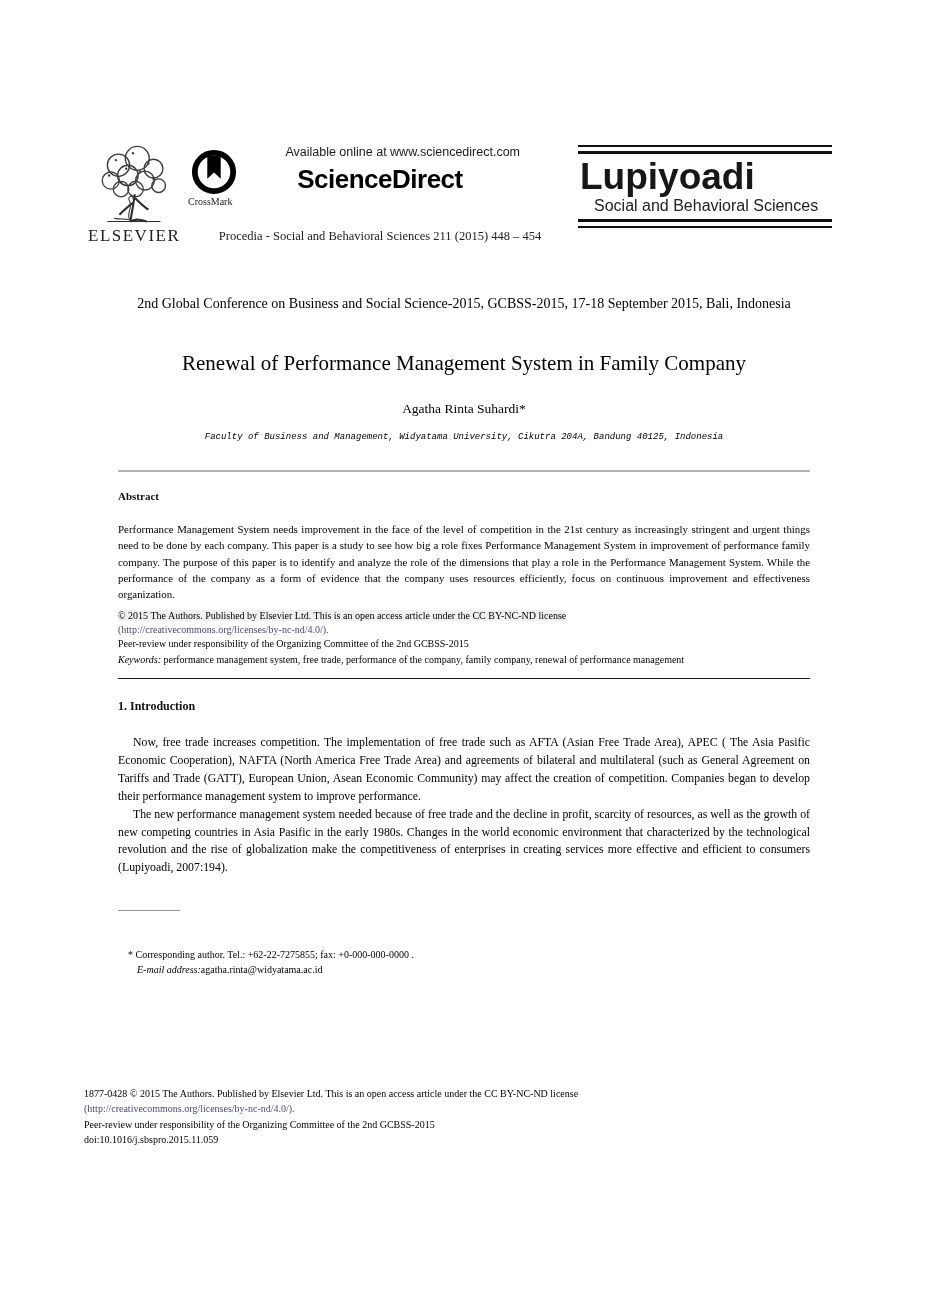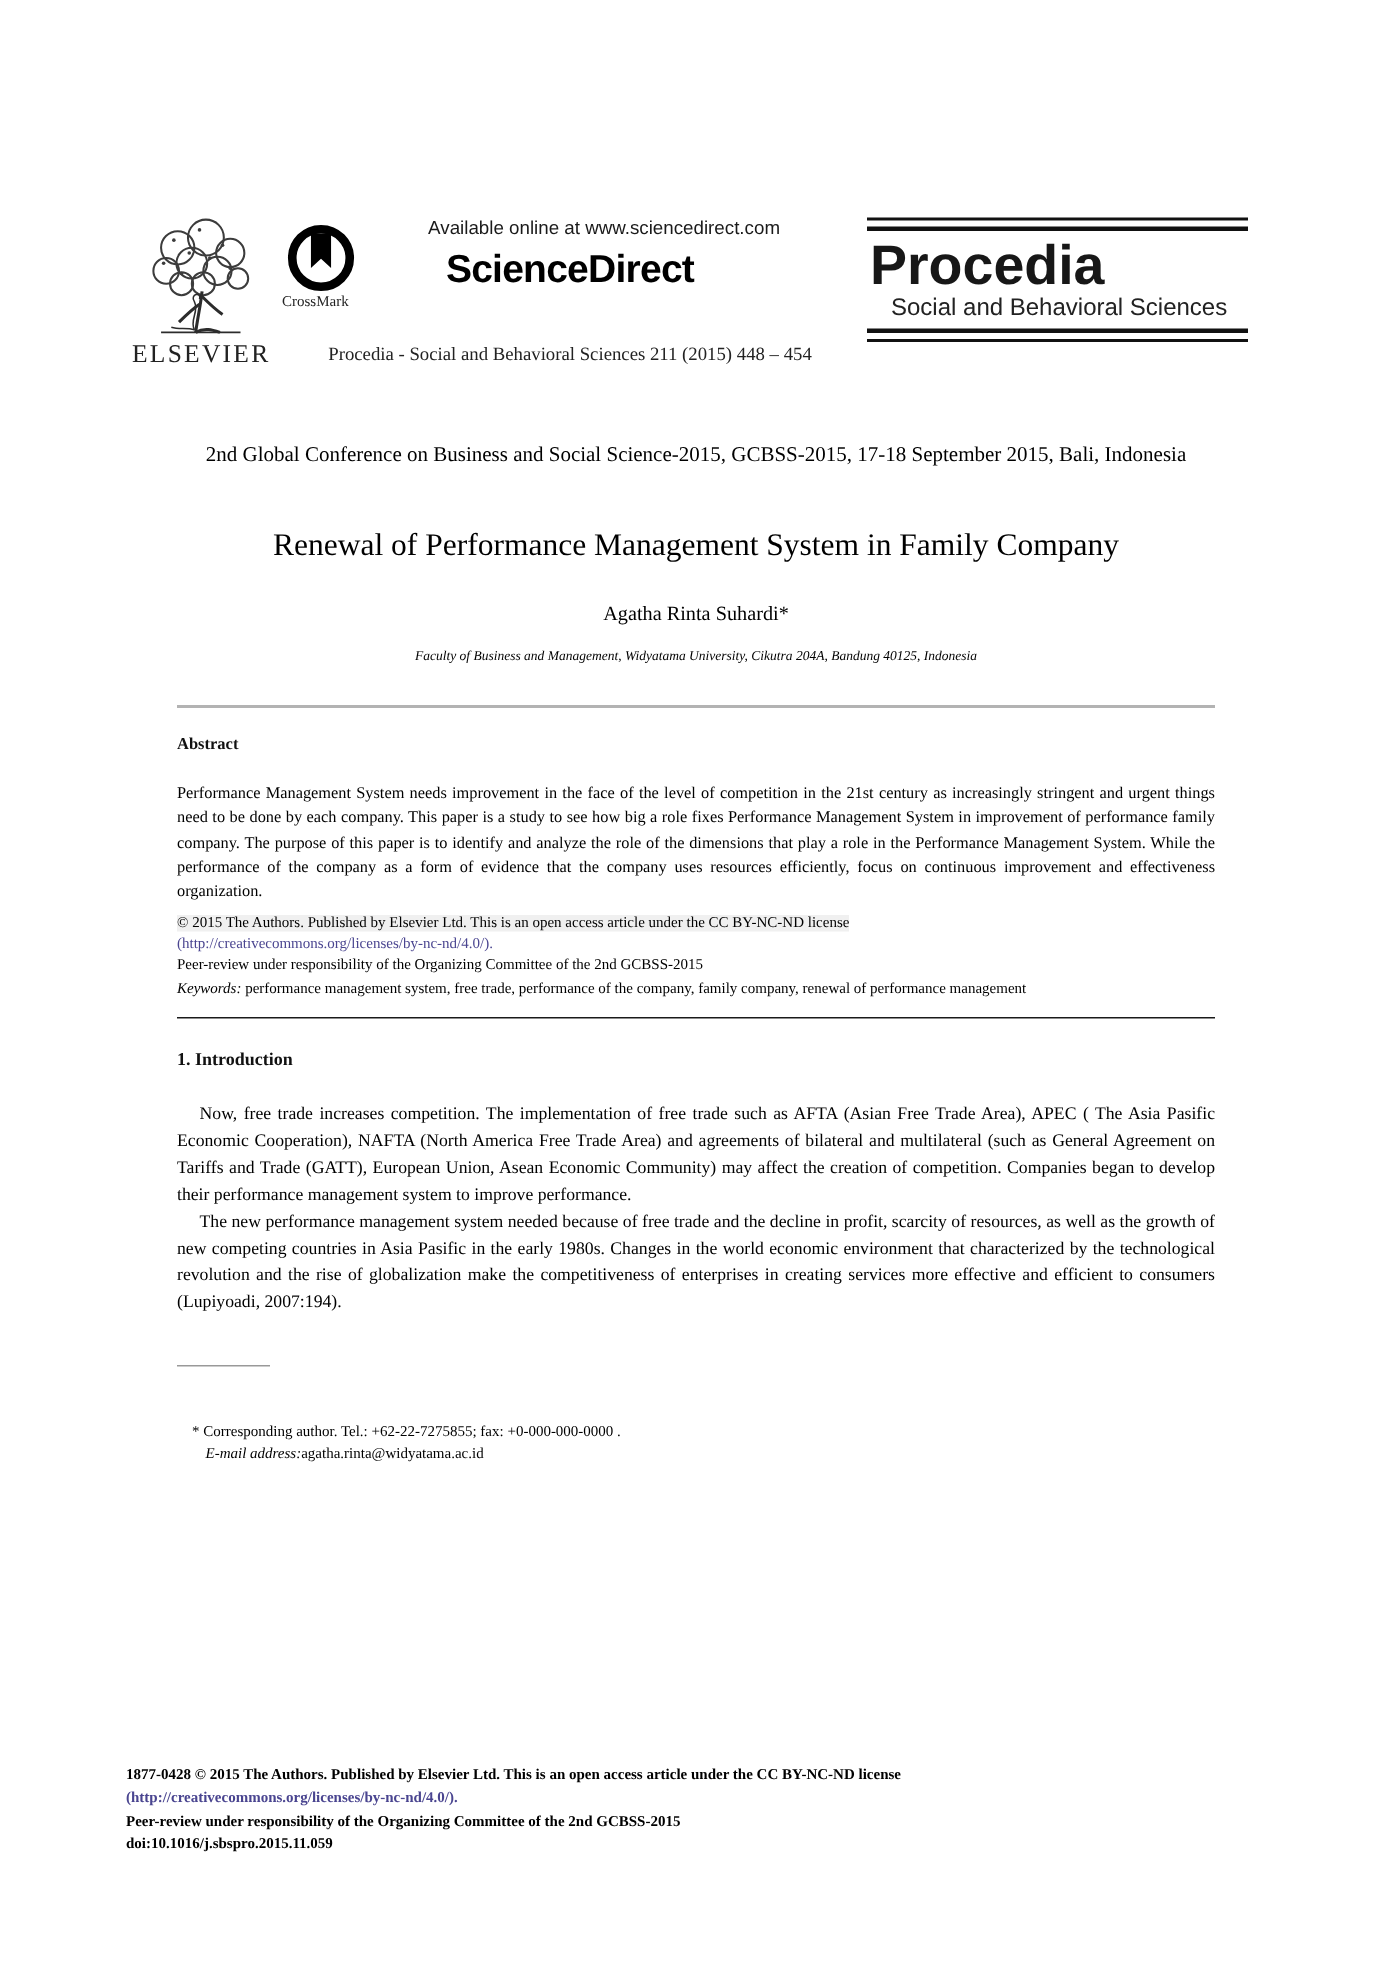--- a/index.html
+++ b/index.html
@@ -54,21 +54,21 @@
   .paper-title {
     left:108px; top:351px; width:712px; text-align:center;
     font-size:21px; color:#000;
   }
   .author {
     left:118px; top:401px; width:692px; text-align:center;
     font-size:13.5px; color:#000;
   }
   .affiliation {
     left:118px; top:432px; width:692px; text-align:center;
-    font-style:italic; font-size:9px; color:#000;
+    font-style:italic; font-size:9px; color:#000;font-family:Liberation Mono, monospace;
   }
   .rule-gray { left:118px; top:470px; width:692px; border-top:2px solid #b3b3b3; height:0; }
 
   
   .abstract-head { left:118px; top:490px; width:692px; font-weight:bold; font-size:11px; }
   .abstract-body {
     left:118px; top:521px; width:692px;
     font-size:10.9px; line-height:16.3px; text-align:justify; color:#000;
   }
   .copyright-block {
@@ -93,22 +93,22 @@
   .footnote-rule { left:118px; top:910px; width:62px; border-top:1.5px solid #999; height:0; }
   .footnote {
     left:128px; top:948px; width:560px;
     font-size:10px; line-height:14.5px; color:#000;
   }
   .footnote .fn-email { margin-left:9px; }
   .footnote .em { font-style:italic; }
 
   
   .page-footer {
-    left:84px; top:1176px; width:720px;
-    font-size:10px; line-height:15.3px; color:#000;font-weight:bold;
+    left:84px; top:1086px; width:720px;
+    font-size:10px; line-height:15.3px; color:#000;
   }
 
   svg { display:block; }
 </style>
 </head>
 <body>
 
 <div class="abs elsevier-logo">
   <svg class="tree" width="86" height="82" viewBox="0 0 100 96">
     <g stroke="#3c3c3c" fill="none" stroke-width="1.6">
@@ -156,21 +156,21 @@
 </div>
 
 <div class="abs avail-online">Available online at www.sciencedirect.com</div>
 
 <div class="abs sd-logo">ScienceDirect</div>
 
 <div class="abs journal-citation">Procedia - Social and Behavioral Sciences 211 (2015) 448 – 454</div>
 
 <div class="abs procedia-box">
   <div class="dbl-rule-top"></div>
-  <div class="procedia-title">Procedia</div>
+  <div class="procedia-title">Lupiyoadi</div>
   <div class="procedia-sub">Social and Behavioral Sciences</div>
   <div class="dbl-rule-bot"></div>
 </div>
 
 <div class="abs conference">2nd Global Conference on Business and Social Science-2015, GCBSS-2015, 17-18 September 2015, Bali, Indonesia</div>
 
 <h1 class="abs paper-title" style="font-weight:normal; margin:0;">Renewal of Performance Management System in Family Company</h1>
 
 <div class="abs author">Agatha Rinta Suhardi*</div>
 

